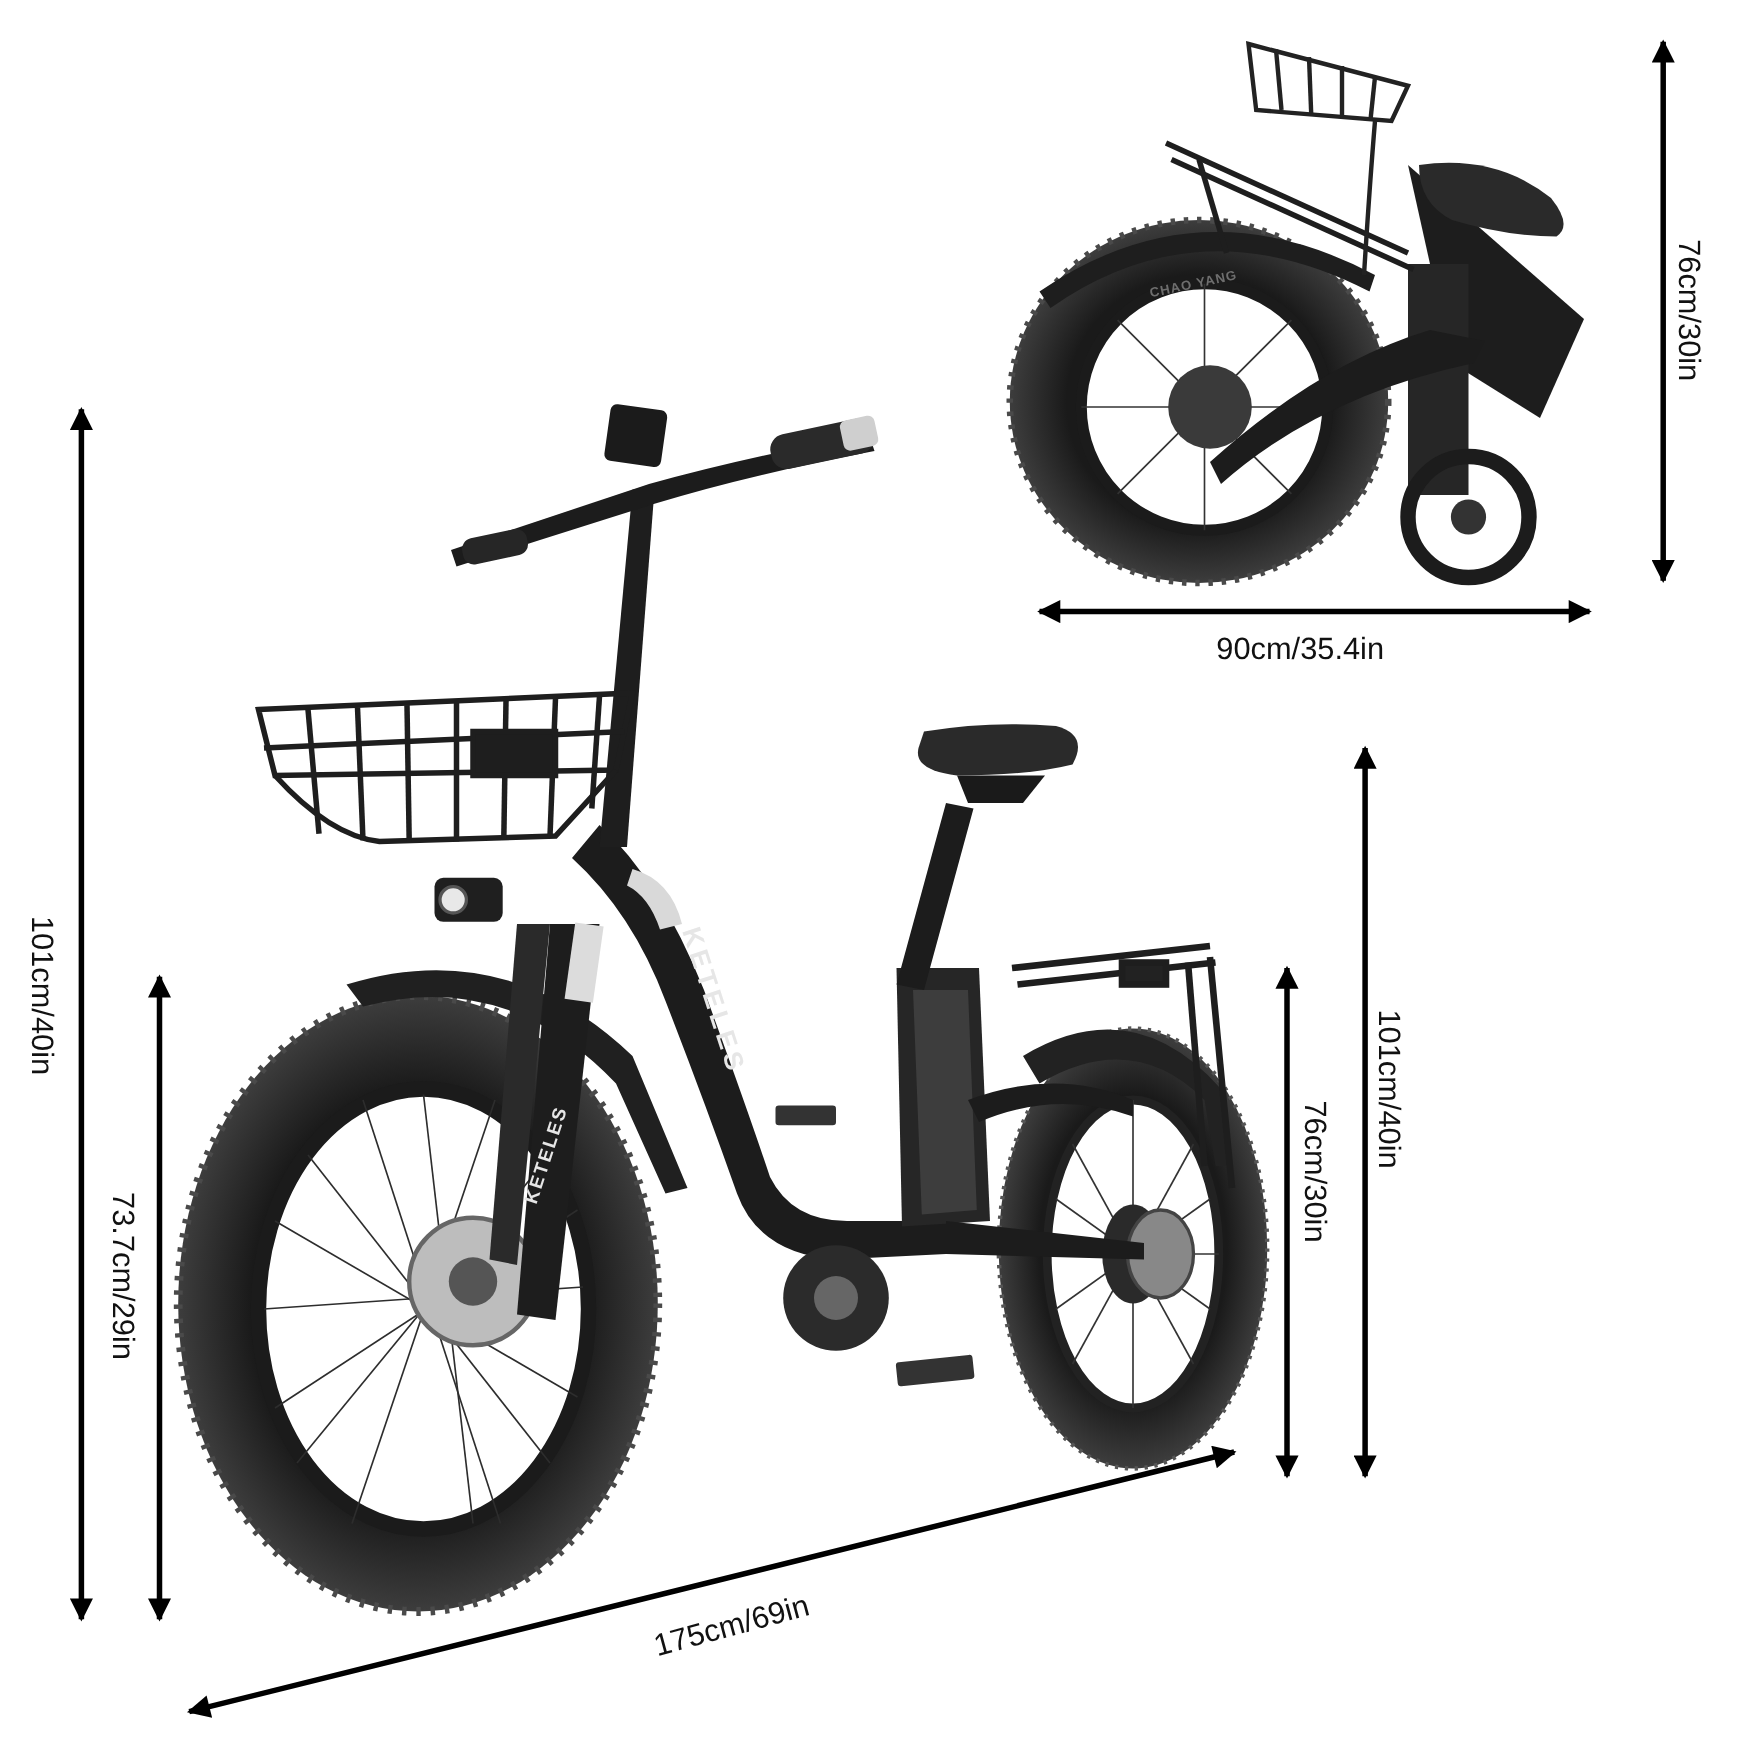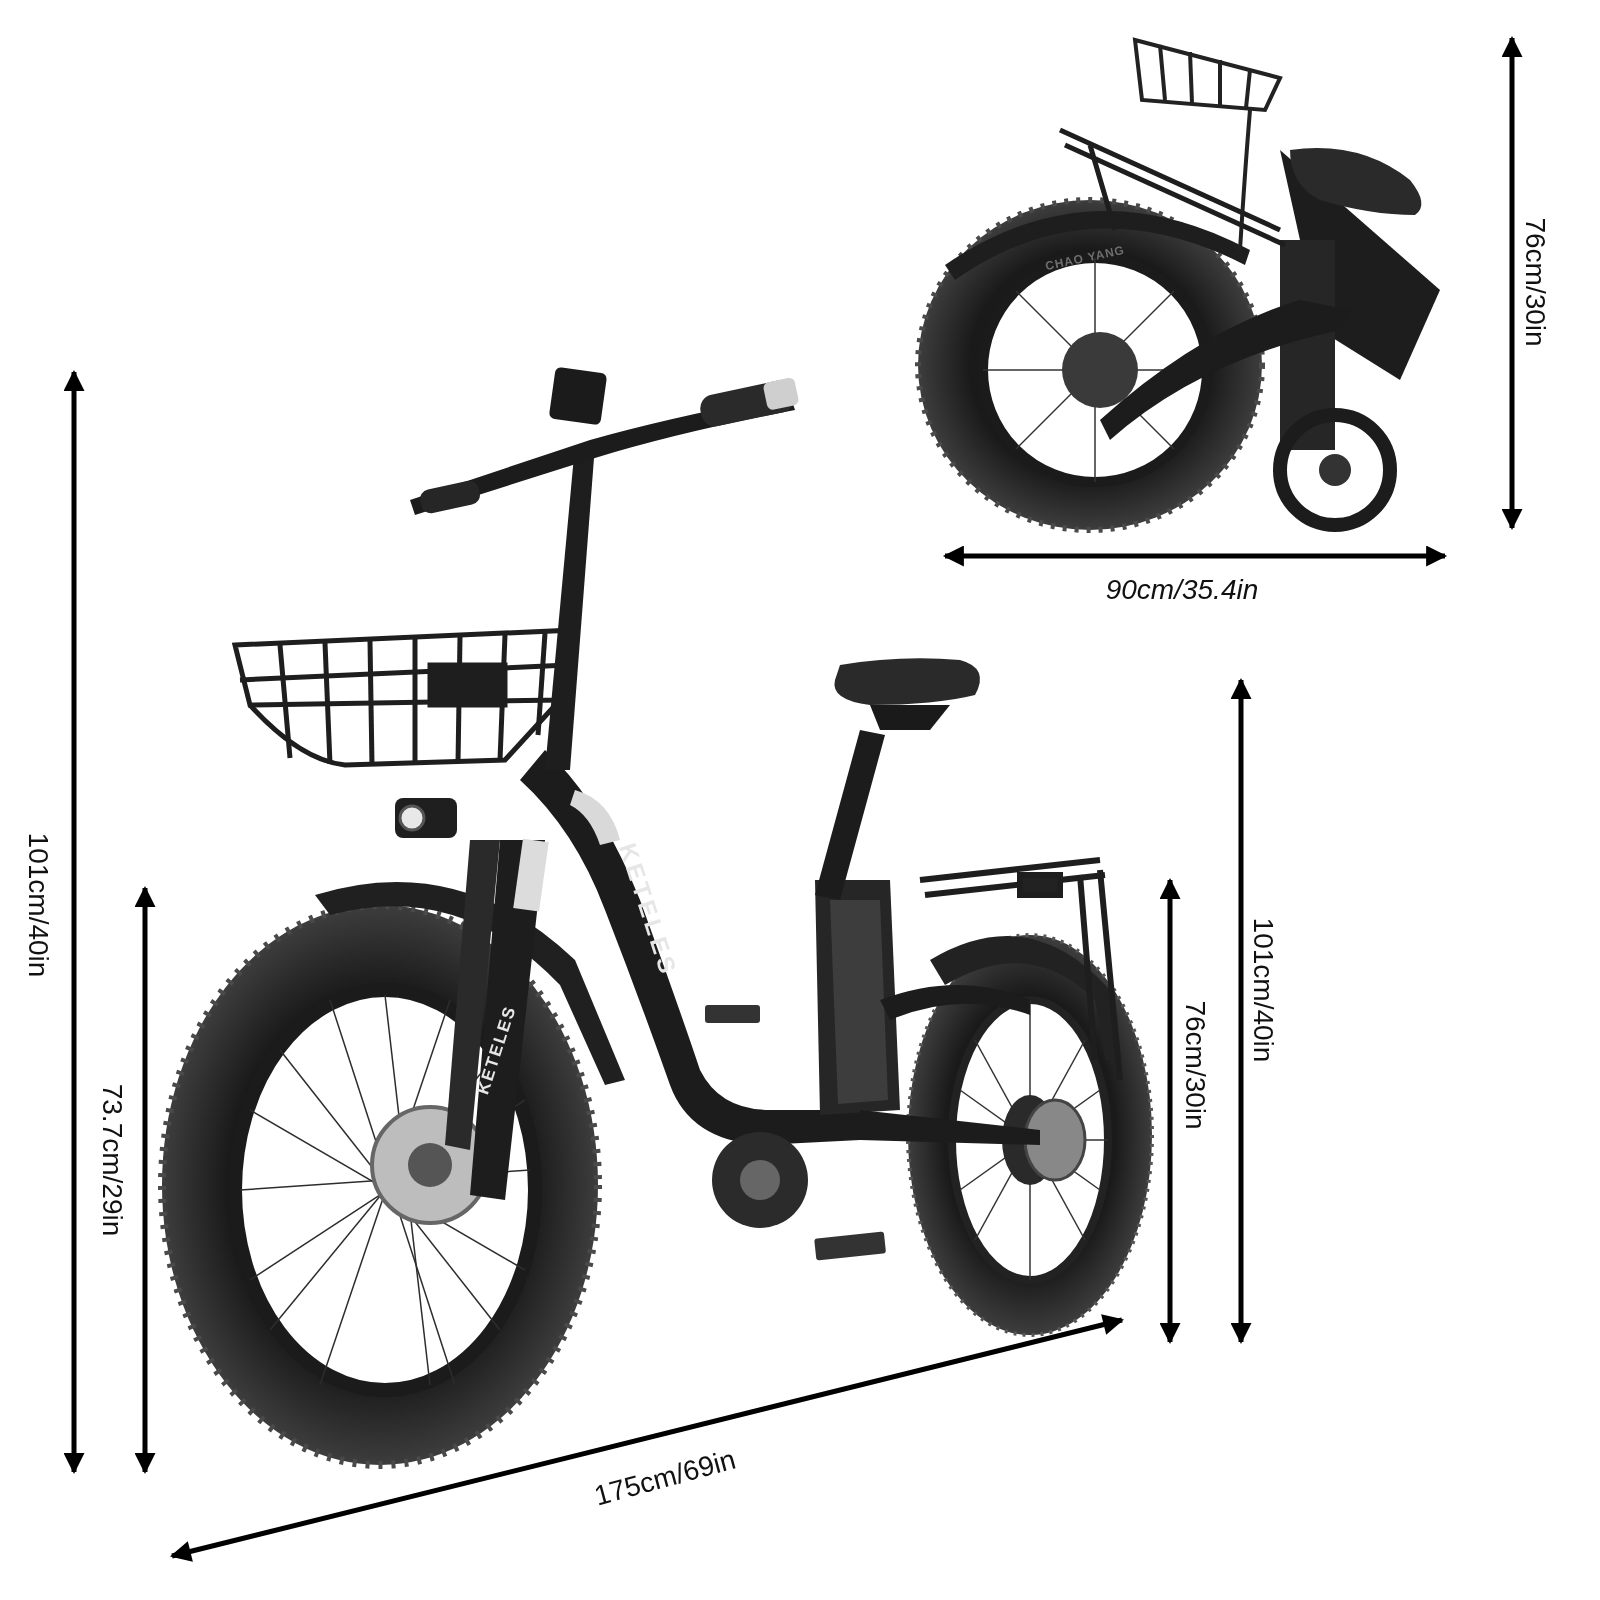--- a/index.html
+++ b/index.html
@@ -3,21 +3,21 @@
 <meta charset="utf-8">
 <style>
   html, body { margin: 0; padding: 0; background: #ffffff; }
   body { width: 1600px; height: 1600px; position: relative; overflow: hidden;
          font-family: "Liberation Sans", sans-serif; }
   #stage { position: absolute; left: 0; top: 0; width: 1600px; height: 1600px; }
   .dim-label { position: absolute; font-family: "Liberation Sans", sans-serif;
                color: #111111; font-size: 28px; white-space: nowrap; line-height: 1; }
   .rot90 { transform-origin: center center; transform: translate(-50%, -50%) rotate(90deg); }
   .rot-diag { transform-origin: center center; transform: translate(-50%, -50%) rotate(-15.2deg); }
-  .center { transform: translate(-50%, -50%); font-style: italic; }
+  .center { transform: translate(-50%, -50%); }
 </style>
 </head>
 <body>
 
 <div id="stage">
 
   <svg width="1600" height="1600" viewBox="0 0 1600 1600" style="position:absolute;left:0;top:0">
     <defs>
       <marker id="ah" viewBox="0 0 10 10" refX="9" refY="5" markerWidth="5" markerHeight="4.2" orient="auto-start-reverse">
         <path d="M0,0 L10,5 L0,10 z" fill="#000"></path>

